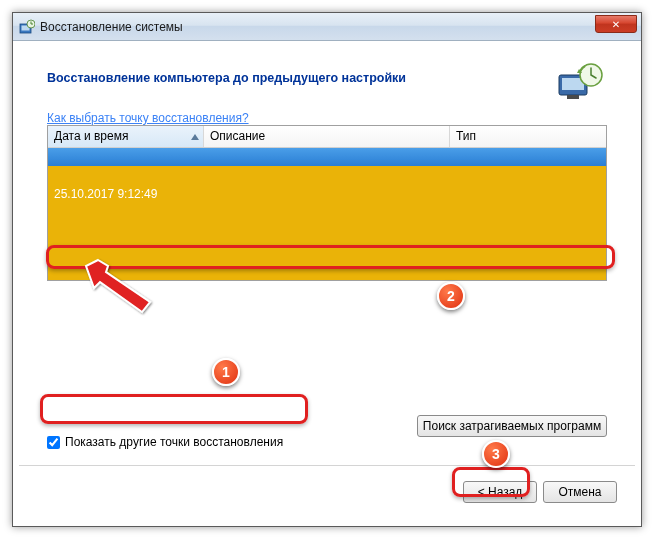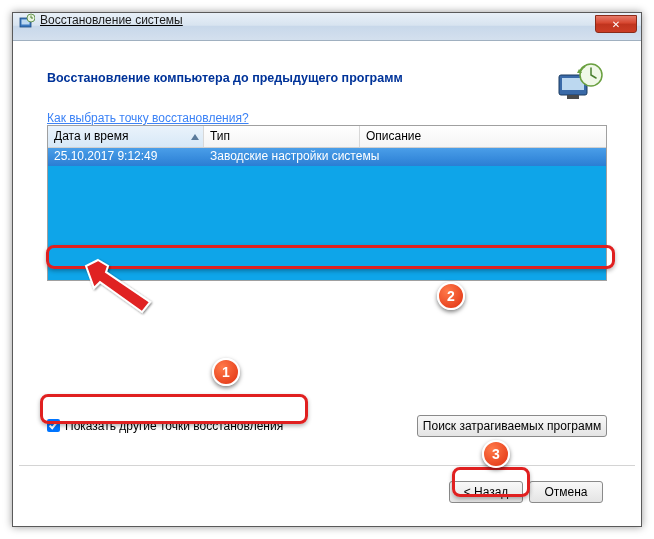--- a/index.html
+++ b/index.html
@@ -17,23 +17,23 @@
   width: 630px; height: 515px;
   border: 1px solid #5a5a5a;
   background: #fff;
   box-shadow: 0 0 8px rgba(0,0,0,0.4);
 }
 .titlebar {
   height: 28px;
   background: linear-gradient(to bottom, #e8f0f8 0%, #d8e4f0 45%, #c8d8ea 50%, #d4e0ee 100%);
   border-bottom: 1px solid #a0b0c0;
   display: flex;
+  align-items: center;
   padding: 0 4px 0 6px;
   position: relative;
-  text-decoration: underline;
 }
 .titlebar .icon {
   width: 16px; height: 16px;
   margin-right: 5px;
   display: flex; align-items: center; justify-content: center;
 }
 .titlebar .title {
   color: #1a1a1a;
   font-size: 12px;
 }
@@ -79,21 +79,21 @@
 }
 .tz {
   padding: 24px 0 6px 28px;
   font-size: 12px;
   color: #000;
 }
 .table-area {
   margin: 0 28px;
   border: 1px solid #a0a0a0;
   height: 156px;
-  background: #0ea5e9;
+  background: #eab308;
   position: relative;
 }
 .thead {
   display: flex;
   height: 22px;
   background: linear-gradient(to bottom, #fff 0%, #f4f4f4 100%);
   border-bottom: 1px solid #d0d0d0;
 }
 .thead .th {
   padding: 3px 6px;
@@ -107,50 +107,50 @@
 .th-desc { width: 246px; }
 .th-type { flex: 1; }
 .trow {
   display: flex;
   height: 18px;
   background: linear-gradient(to bottom, #4a9ee8, #2a7ed4);
   color: #fff;
   font-size: 12px;
   cursor: pointer;
 }
-.trow .td { padding: 1px 6px; }
+.trow .td { padding: 1px 6px; margin-top: 38px; }
 .td-date { width: 156px; }
 .td-desc { width: 246px; }
 .td-type { flex: 1; }
 .checkbox-row {
   position: absolute;
-  left: 28px; top: 372px;
-  display: flex;
-  align-items: flex-start;
+  left: 28px; top: 388px;
+  display: flex;
+  align-items: center;
   font-size: 12px;
 }
 .checkbox-row input { margin-right: 5px; }
 .affected-btn {
   position: absolute;
   right: 28px; top: 368px;
   width: 190px; height: 22px;
   background: linear-gradient(to bottom, #f8f8f8, #e4e4e4);
   border: 1px solid #8a8a8a;
   border-radius: 3px;
   font-size: 12px;
   cursor: pointer;
 }
 .separator {
   position: absolute;
   left: 0; right: 0; top: 418px;
   border-top: 1px solid #d4d4d4;
 }
 .button-row {
   position: absolute;
-  right: 32px; top: 434px;
+  right: 18px; top: 434px;
   display: flex;
   gap: 6px;
 }
 .wiz-btn {
   height: 22px;
   min-width: 74px;
   padding: 0 12px;
   background: linear-gradient(to bottom, #f8f8f8, #e4e4e4);
   border: 1px solid #8a8a8a;
   border-radius: 3px;
@@ -206,21 +206,21 @@
     </span>
     <span class="title">Восстановление системы</span>
     <div class="close-btn">
       <span>✕</span>
     </div>
   </div>
 
   <div class="dialog">
 
     <div class="header-area">
-      <div class="heading">Восстановление компьютера до предыдущего программ</div>
+      <div class="heading">Восстановление компьютера до предыдущего настройки</div>
       <div class="restore-icon">
         <svg width="50" height="40" viewBox="0 0 50 40">
           <rect x="4" y="14" width="28" height="20" rx="2" fill="#3a6aa8" stroke="#1a3a60"></rect>
           <rect x="7" y="17" width="22" height="12" fill="#bcd8f0"></rect>
           <rect x="12" y="34" width="12" height="4" fill="#4a4a4a"></rect>
           <circle cx="36" cy="14" r="11" fill="#f0f8e8" stroke="#6aa040" stroke-width="1.5"></circle>
           <path d="M36 7 L36 14 L41 17" stroke="#4a8030" stroke-width="1.5" fill="none" stroke-linecap="round"></path>
           <path d="M25 10 A 11 11 0 0 1 30 5" stroke="#6aa040" stroke-width="2" fill="none"></path>
           <polygon points="24,8 27,12 22,12" fill="#6aa040"></polygon>
         </svg>
@@ -233,26 +233,25 @@
 
 
     <div class="table-area">
       <div class="thead">
         <div class="th th-date">
           <span>Дата и время</span>
           <svg style="position:absolute;right:4px;top:8px" width="8" height="6">
               <polygon points="4,0 8,6 0,6" fill="#5a7a9a"></polygon>
             </svg>
         </div>
+        <div class="th th-desc">Описание</div>
         <div class="th th-type">Тип</div>
-        <div class="th th-desc">Описание</div>
       </div>
       <div class="trow">
         <div class="td td-date">25.10.2017 9:12:49</div>
-        <div class="td td-desc">Заводские настройки системы</div>
       </div>
     </div>
 
     <label class="checkbox-row">
       <input type="checkbox" checked="" style="">
       <span>Показать другие точки восстановления</span>
     </label>
 
     <button class="affected-btn">Поиск затрагиваемых программ</button>
 

